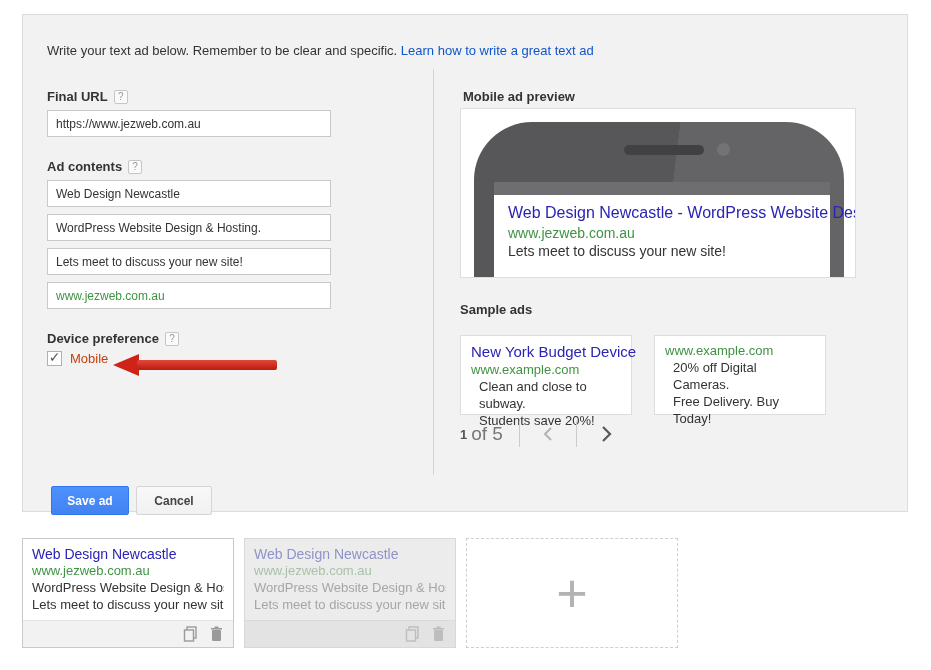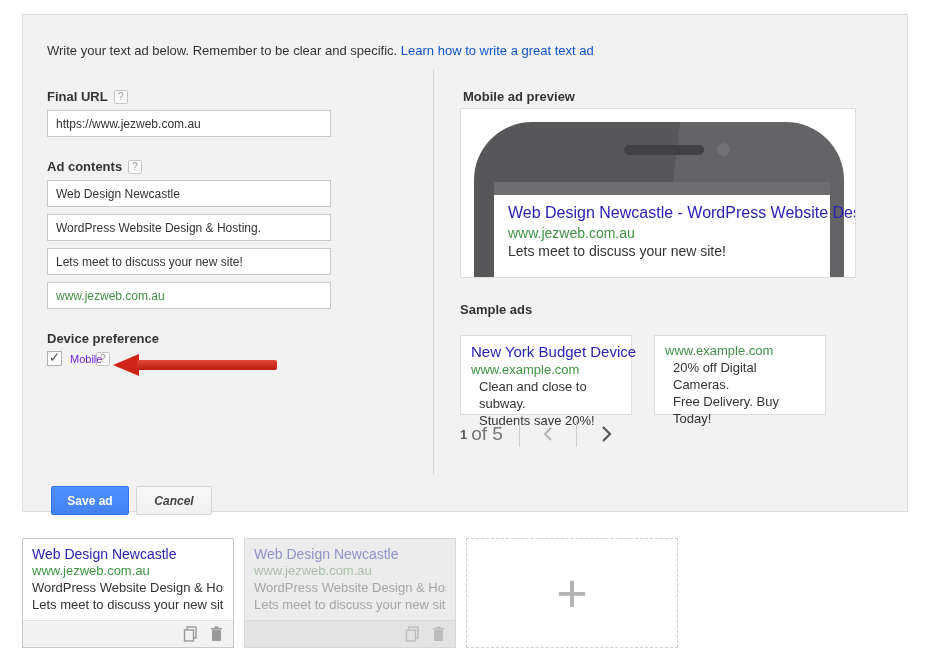--- a/index.html
+++ b/index.html
@@ -12,29 +12,29 @@
   .intro a { color:#1155cc; text-decoration:none; cursor:pointer; }
 
   .field-label { position:absolute; font-size:13px; font-weight:bold; color:#333; display:flex; align-items:center; gap:6px; }
   .help { display:inline-block; width:14px; height:14px; border:1px solid #c6c6c6; border-radius:2px; background:#fafafa; color:#999; font-size:10px; line-height:12px; text-align:center; font-weight:normal; cursor:pointer; }
 
   .txt { position:absolute; left:24px; width:284px; height:27px; border:1px solid #c9c9c9; background:#fff; font-family:"Liberation Sans", sans-serif; font-size:12px; color:#333; padding:0 8px; }
   .txt.green { color:#3f9343; }
 
   .check-row { position:absolute; left:24px; top:336px; display:flex; align-items:center; gap:8px; }
   .checkbox { width:15px; height:15px; border:1px solid #b0b0b0; background:#fff; color:#555; font-size:14px; line-height:11px; text-align:center; cursor:pointer; }
-  .check-row .lbl { font-size:11px; color:#6d28d9; }
+  .check-row .lbl { font-size:13px; color:#c2410c; }
 
   .red-arrow { position:absolute; left:90px; top:339px; width:166px; height:22px; }
   .red-arrow .head { position:absolute; left:0; top:0; width:0; height:0; border-top:11px solid transparent; border-bottom:11px solid transparent; border-right:26px solid #cf2318; }
   .red-arrow .tail { position:absolute; left:24px; top:6px; width:140px; height:10px; background:linear-gradient(#e2473a,#b71c0c); border-radius:2px; }
 
   .btn { position:absolute; top:443px; height:29px; border-radius:2px; font-family:"Liberation Sans", sans-serif; font-size:12px; font-weight:bold; cursor:pointer;margin-top:28px; }
   .btn-save { left:28px; width:78px; background:linear-gradient(#4d90fe,#4283f1); border:1px solid #3079ed; color:#fff; }
-  .btn-cancel { left:113px; width:76px; background:linear-gradient(#f8f8f8,#f1f1f1); border:1px solid #d5d5d5; color:#444;font-style:italic; }
+  .btn-cancel { left:113px; width:76px; background:linear-gradient(#f8f8f8,#f1f1f1); border:1px solid #d5d5d5; color:#444; }
 
   .section-title { position:absolute; font-size:13px; font-weight:bold; color:#333; }
 
   .preview-box { position:absolute; left:437px; top:93px; width:396px; height:170px; background:#fff; border:1px solid #ddd; overflow:hidden; }
   .phone { position:absolute; left:13px; top:13px; width:370px; height:220px; border-radius:58px 58px 0 0; background:linear-gradient(97deg,#57575a 52%,#646467 52%); }
   .speaker { position:absolute; left:150px; top:23px; width:80px; height:10px; border-radius:5px; background:#414144; }
   .camera { position:absolute; left:243px; top:21px; width:13px; height:13px; border-radius:50%; background:#737376; }
   .statusbar { position:absolute; left:20px; top:60px; width:336px; height:13px; background:#6e6e71; }
   .screen { position:absolute; left:20px; top:73px; width:336px; height:147px; background:#fff; padding:9px 0 0 14px; }
   .screen .hl { font-size:16px; color:#2a23b3; margin-bottom:3px; white-space:nowrap; }
@@ -88,21 +88,21 @@
 
   <div class="field-label" style="left:24px; top:144px;">
     <span>Ad contents</span>
     <span class="help">?</span>
   </div>
   <input class="txt" style="top: 165px;" value="Web Design Newcastle">
   <input class="txt" style="top: 199px;" value="WordPress Website Design &amp; Hosting.">
   <input class="txt" style="top: 233px;" value="Lets meet to discuss your new site!">
   <input class="txt green" style="top: 267px;" value="www.jezweb.com.au">
 
-  <div class="field-label" style="left:24px; top:316px;flex-direction:column;">
+  <div class="field-label" style="left:24px; top:316px;">
     <span>Device preference</span>
     <span class="help">?</span>
   </div>
   <div class="check-row">
     <span class="checkbox">✓</span>
     <span class="lbl">Mobile</span>
   </div>
   <div class="red-arrow">
     <div class="head"></div>
     <div class="tail"></div>

